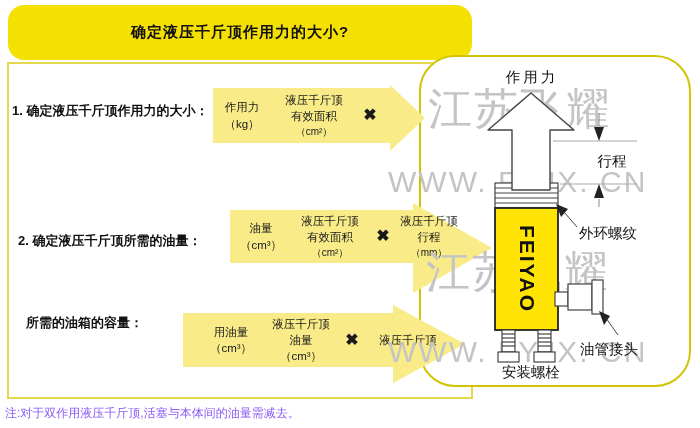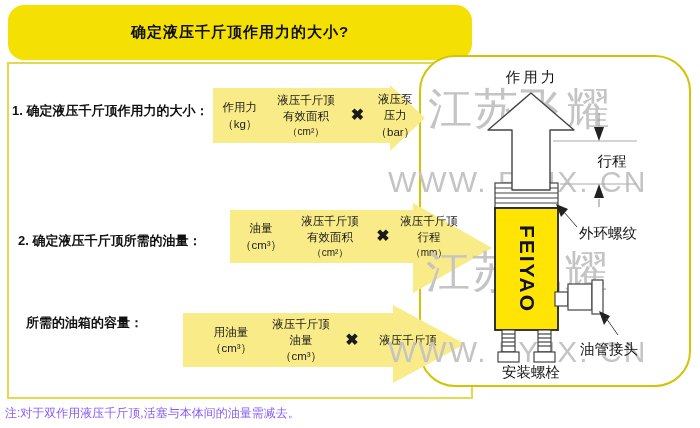--- a/index.html
+++ b/index.html
@@ -70,25 +70,20 @@
       <span>（kg）</span>
     </div>
     <div class="fcol" style="width:82px;">
       <span>液压千斤顶</span>
       <span>有效面积</span>
       <span style="font-size:10px;">（cm²）</span>
     </div>
     <div class="fcol op" style="width:18px;">
       <span>✖</span>
     </div>
-    <div class="fcol" style="width:52px;">
-      <span>液压泵</span>
-      <span>压力</span>
-      <span>（bar）</span>
-    </div>
   </div>
 </div>
 
 <div class="arrow" style="left:230px;top:203px;width:262px;height:90px;">
   <div class="arrow-body" style="left:0;top:7px;width:183px;height:53px;"></div>
   <div class="arrow-tip" style="left:183px;top:0;border-top:45px solid transparent;border-bottom:45px solid transparent;border-left:79px solid #F8EB88;"></div>
   <div class="formula-row" style="left:6px;top:7px;width:232px;height:53px;gap:4px;">
     <div class="fcol" style="width:50px;">
       <span>油量</span>
       <span>（cm³）</span>

